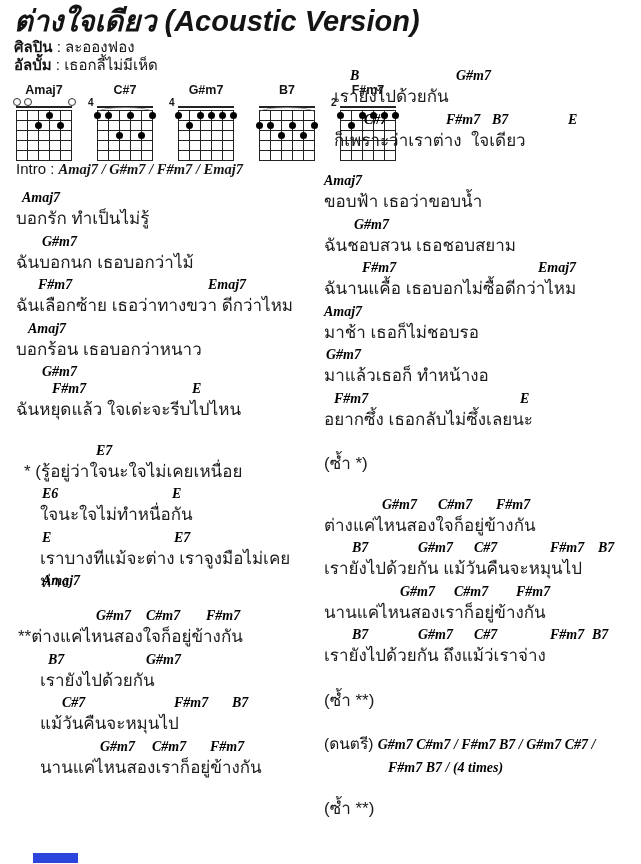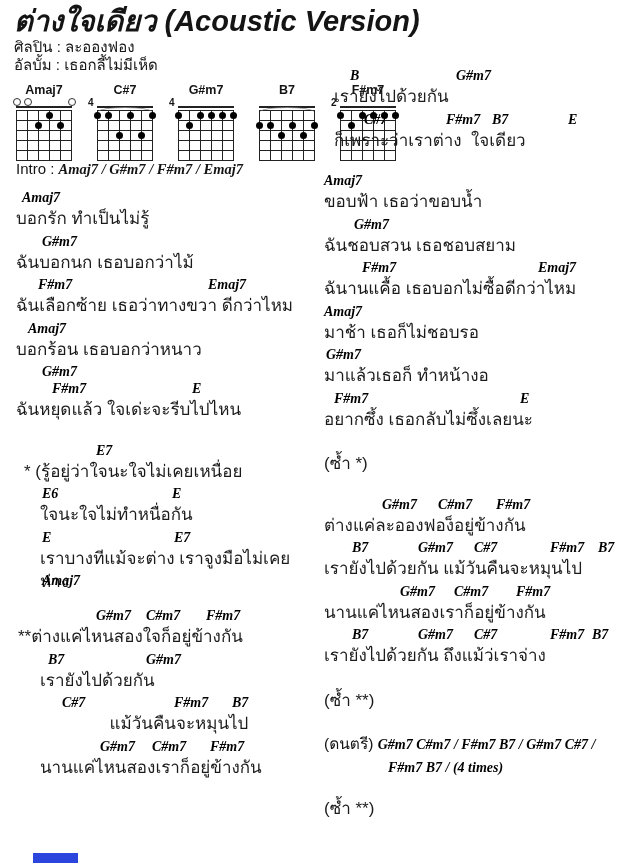--- a/index.html
+++ b/index.html
@@ -3,21 +3,21 @@
 <meta charset="utf-8">
 <style>
   html,body{margin:0;padding:0;}
   body{
     width:641px;height:864px;position:relative;background:#ffffff;overflow:hidden;
     font-family:"Liberation Sans","DejaVu Sans",sans-serif;color:#141414;
   }
   .hdr{position:absolute;left:14px;top:4px;width:620px;}
   .title{font-size:29px;font-weight:bold;font-style:italic;letter-spacing:0px;line-height:34px;white-space:nowrap;}
   .meta{font-size:15px;line-height:18px;white-space:pre-wrap;}
-  .meta b{font-weight:normal;}
+  .meta b{font-weight:bold;}
   
   .diagrams{position:absolute;left:8px;top:84px;display:flex;gap:7px;}
   .diagram{position:relative;width:66px;padding-left:8px;}
   .dname{font-size:12.5px;font-weight:bold;text-align:center;width:56px;height:13px;line-height:13px;}
   .opens{position:relative;height:9px;width:56px;}
   .ocircle{position:absolute;top:1px;width:6px;height:6px;border:1px solid #333;border-radius:50%;}
   .nutbar{width:56px;height:2px;background:#222;margin-bottom:2px;}
   .grid{position:relative;width:56px;height:50px;}
   .vline{position:absolute;top:0;width:1px;height:50px;background:#222;}
   .hline{position:absolute;left:0;width:56px;height:1px;background:#222;}
@@ -242,21 +242,21 @@
       <div class="chord-line">
         <span class="chord" style="left: 32px;">B7</span>
         <span class="chord" style="left: 130px;">G#m7</span>
       </div>
       <div class="lyric-line" style="padding-left: 24px;">เรายังไปด้วยกัน</div>
       <div class="chord-line">
         <span class="chord" style="left: 46px;">C#7</span>
         <span class="chord" style="left: 158px;">F#m7</span>
         <span class="chord" style="left: 216px;">B7</span>
       </div>
-      <div class="lyric-line" style="padding-left: 24px; text-align: center;">แม้วันคืนจะหมุนไป</div>
+      <div class="lyric-line" style="padding-left: 24px;">แม้วันคืนจะหมุนไป</div>
       <div class="chord-line">
         <span class="chord" style="left: 84px;">G#m7</span>
         <span class="chord" style="left: 136px;">C#m7</span>
         <span class="chord" style="left: 194px;">F#m7</span>
       </div>
       <div class="lyric-line" style="padding-left: 24px;">นานแค่ไหนสองเราก็อยู่ข้างกัน</div>
     </div>
   </div>
 <div class="col" id="col-right">
     <div class="section">
@@ -303,21 +303,21 @@
     </div>
     <div class="section">
       <div class="lyric-line">(ซ้ำ *)</div>
     </div>
     <div class="section">
       <div class="chord-line">
         <span class="chord" style="left: 58px;">G#m7</span>
         <span class="chord" style="left: 114px;">C#m7</span>
         <span class="chord" style="left: 172px;">F#m7</span>
       </div>
-      <div class="lyric-line">ต่างแค่ละอองฟอง็อยู่ข้างกัน</div>
+      <div class="lyric-line">ต่างแค่ไหนสองใจก็อยู่ข้างกัน</div>
       <div class="chord-line">
         <span class="chord" style="left: 28px;">B7</span>
         <span class="chord" style="left: 94px;">G#m7</span>
         <span class="chord" style="left: 150px;">C#7</span>
         <span class="chord" style="left: 226px;">F#m7</span>
         <span class="chord" style="left: 274px;">B7</span>
       </div>
       <div class="lyric-line">เรายังไปด้วยกัน แม้วันคืนจะหมุนไป</div>
       <div class="chord-line">
         <span class="chord" style="left: 76px;">G#m7</span>

